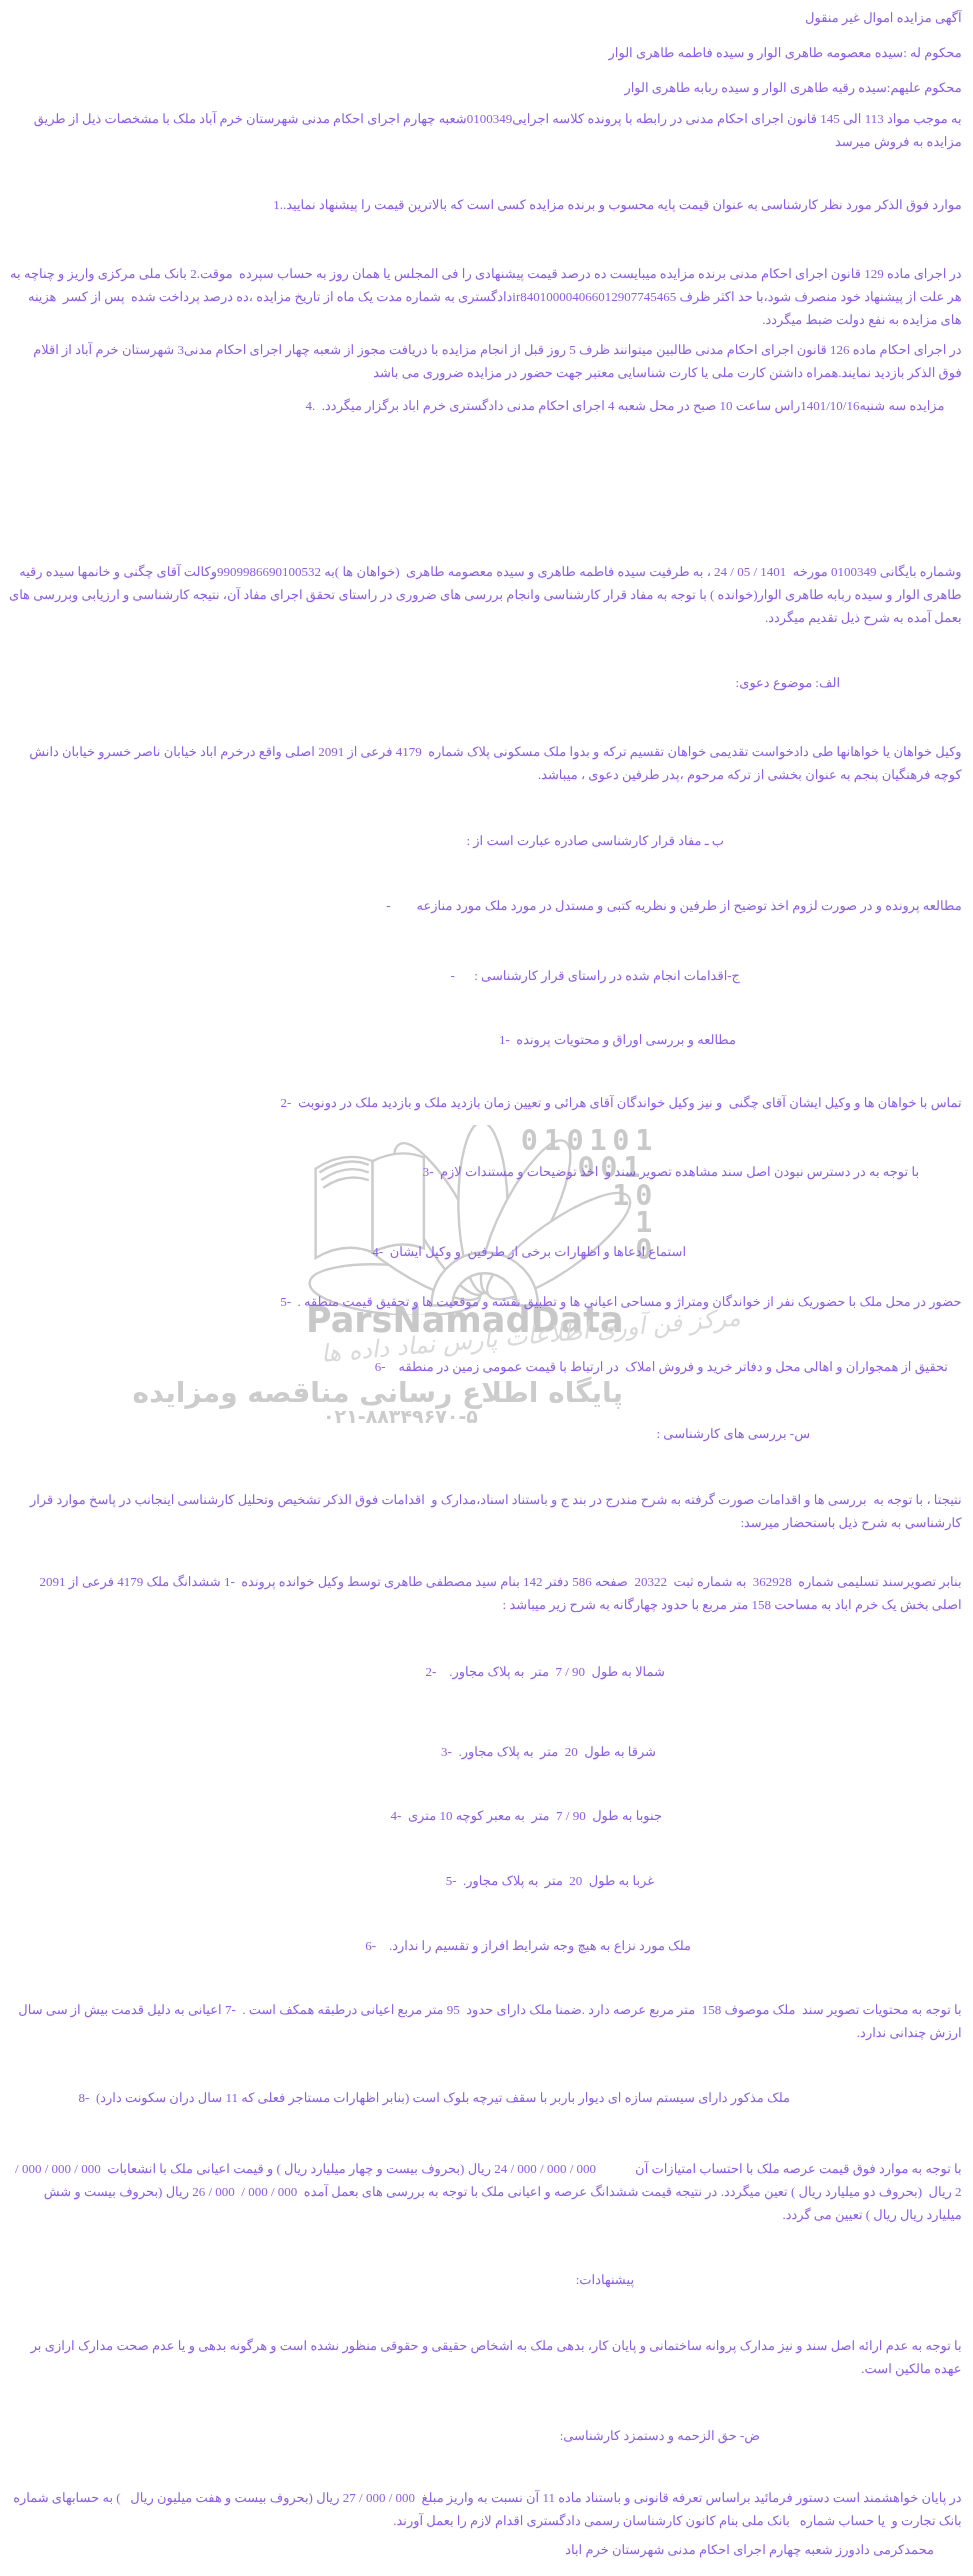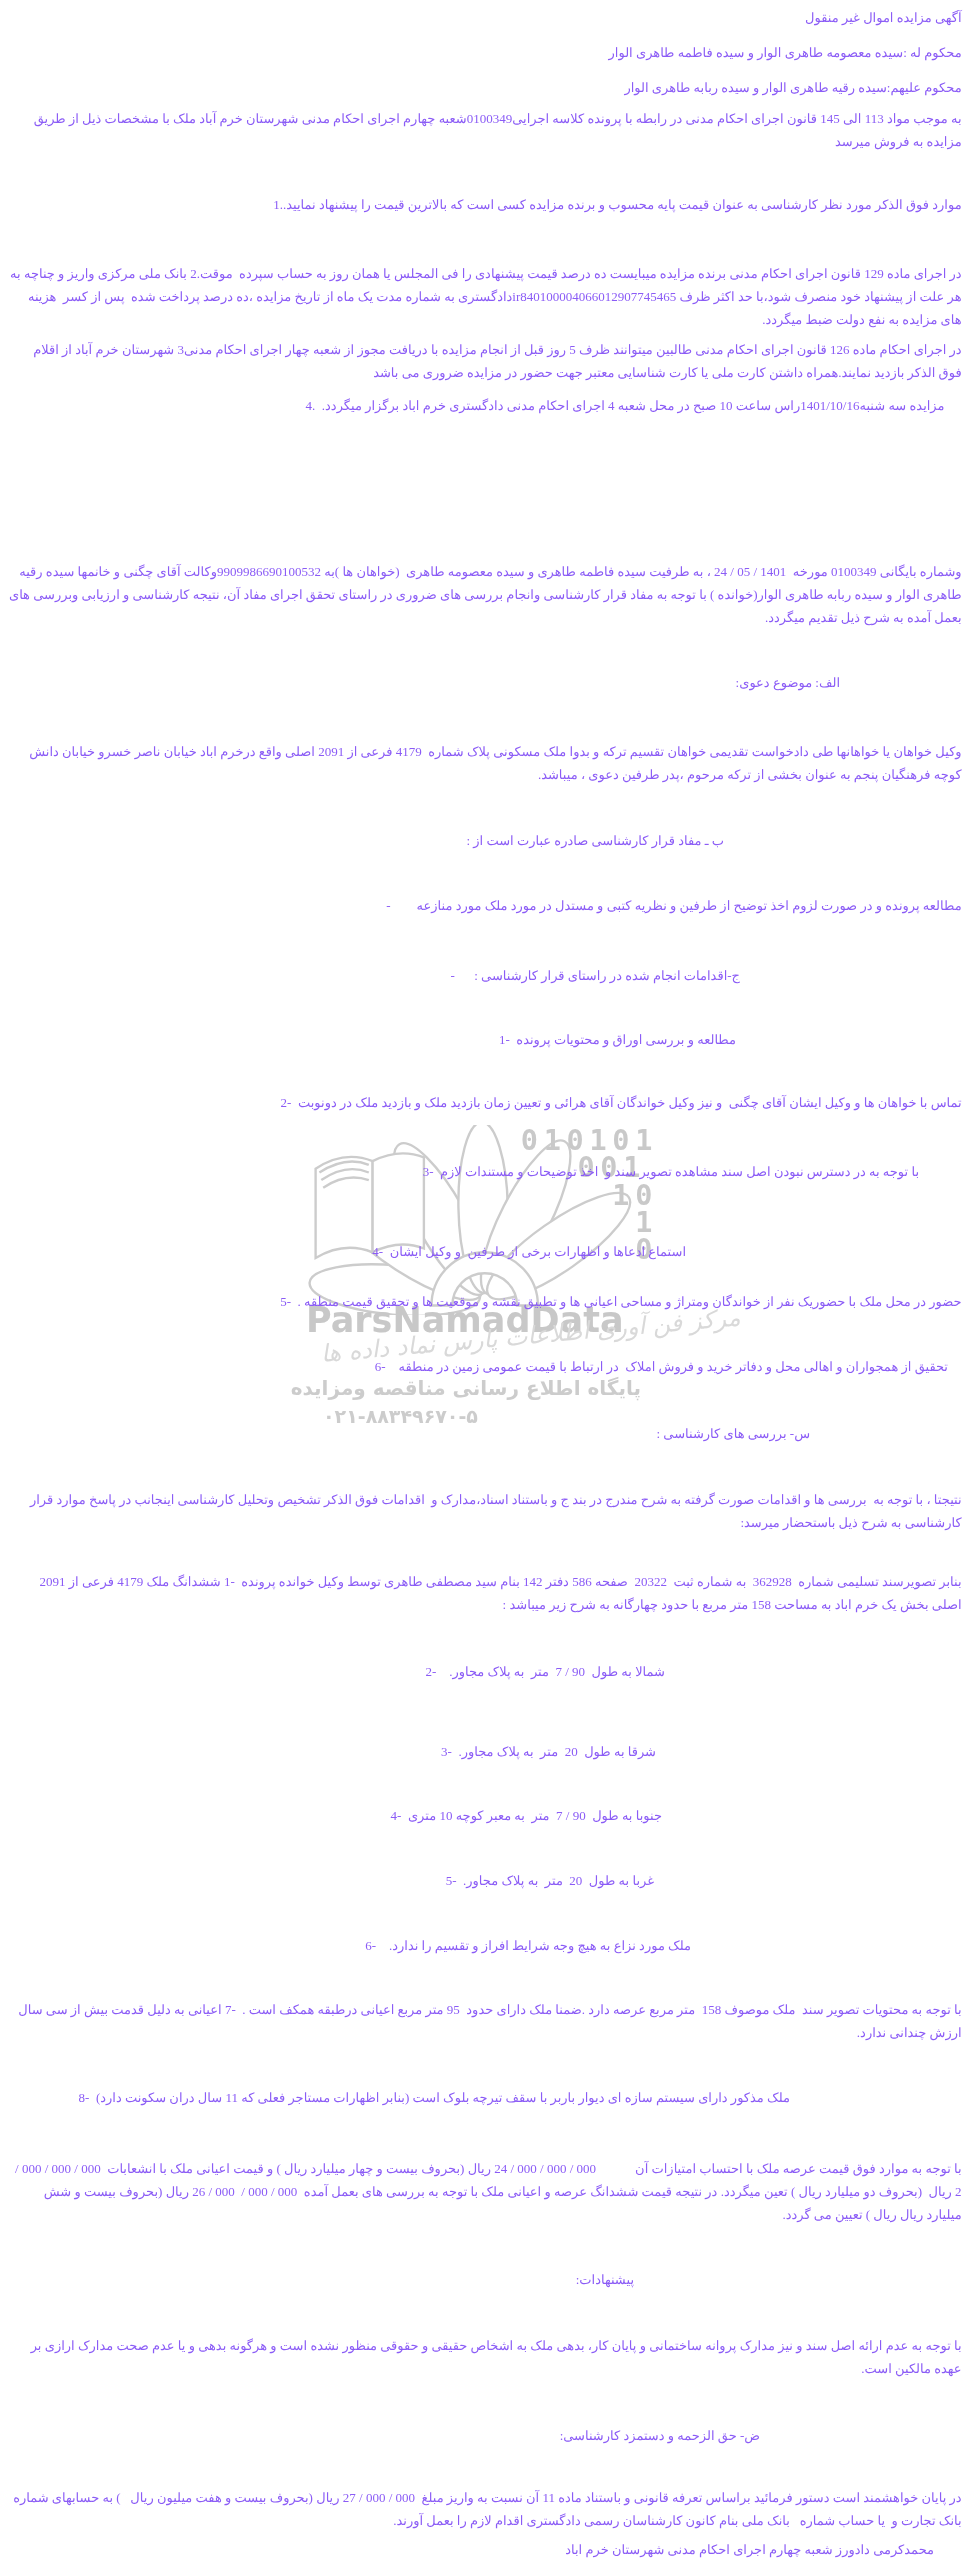--- a/index.html
+++ b/index.html
@@ -52,22 +52,22 @@
     font-size:35px;font-weight:bold;letter-spacing:0px;
     color:#c8c8c8;direction:ltr;
   }
   .wm-script{
     position:absolute;left:321px;top:1340px;
     font-size:24px;font-style:italic;color:#d9d9d9;
     direction:rtl;transform:rotate(-5deg);transform-origin:left center;
     white-space:nowrap;
   }
   .wm-tagline{
-    position:absolute;left:356px;top:1376px;width:285px;
-    font-size:20px;font-weight:bold;color:#cccccc;
+    position:absolute;left:338px;top:1376px;width:285px;
+    font-size:28px;font-weight:bold;color:#cccccc;
     direction:rtl;text-align:center;white-space:nowrap;
   }
   .wm-phone{
     position:absolute;left:323px;top:1405px;width:285px;
     font-size:19px;font-weight:bold;color:#cccccc;
     letter-spacing:1.9px;direction:ltr;text-align:left;white-space:nowrap;
   }
 </style>
 </head>
 <body>

